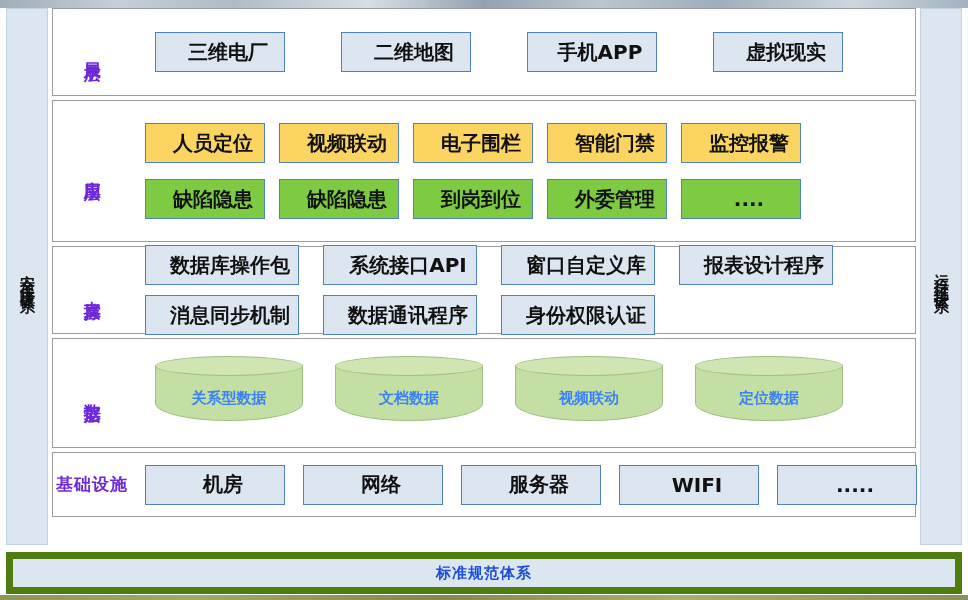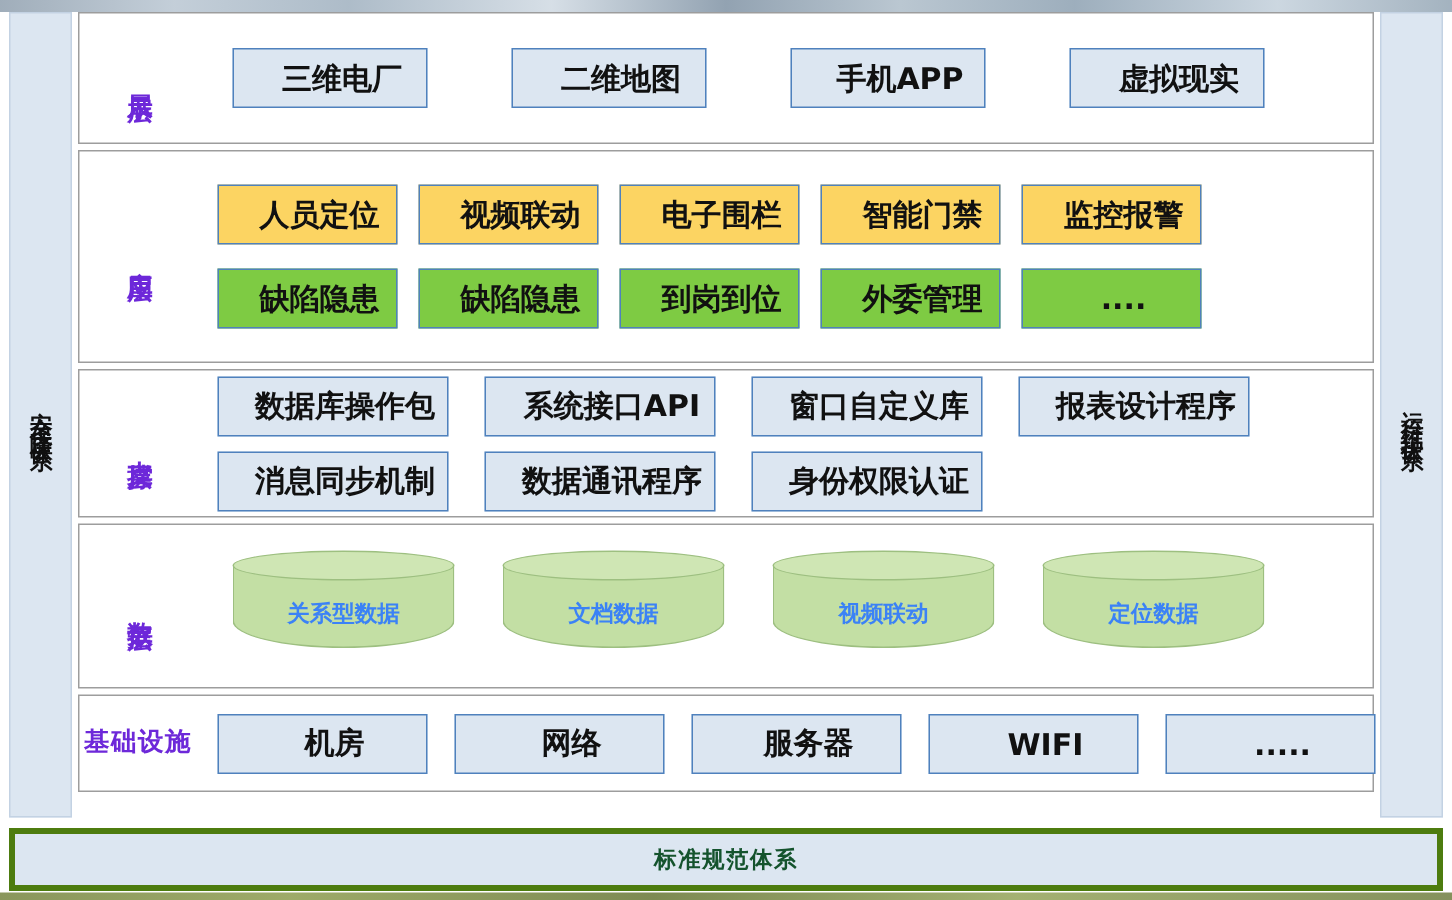--- a/index.html
+++ b/index.html
@@ -91,21 +91,21 @@
   
   #layer-presentation{height:88px;}
   #layer-presentation .node{width:130px;height:40px;}
   #layer-presentation .row{gap:56px;padding-left:24px;}
 
   #layer-application{height:142px;}
   #layer-application .row{gap:14px;padding-left:14px;}
   #layer-application .row + .row{margin-top:16px;}
   #layer-application .node{width:120px;height:40px;}
 
-  #layer-support{height:99px;}
+  #layer-support{height:88px;}
   #layer-support .row{gap:24px;padding-left:14px;}
   #layer-support .row + .row{margin-top:10px;}
   #layer-support .node{width:154px;height:40px;}
 
   #layer-data{height:110px;}
   #layer-data .row{gap:32px;padding-left:24px;}
 
   #layer-infra{height:65px;}
   #layer-infra .row{gap:18px;padding-left:14px;justify-content:center;}
   #layer-infra .node{width:140px;height:40px;}
@@ -132,24 +132,24 @@
   }
   .cyl .cyl-text{
     position:relative;z-index:3;
     font-size:15px;font-weight:700;color:#3b82f6;
     margin-top:10px;white-space:nowrap;
   }
 
   
   .bottom-bar{
     position:absolute;left:6px;top:552px;width:956px;height:42px;
-    background:#dce6f1;border:4px solid #4d7c0f;
-    box-sizing:border-box;
-    display:flex;align-items:center;justify-content:center;
-    font-size:15px;font-weight:700;color:#14532d;letter-spacing:1px;
+    background:#dce6f1;border:7px solid #4d7c0f;
+    box-sizing:border-box;
+    display:flex;align-items:center;justify-content:center;
+    font-size:15px;font-weight:700;color:#1d4ed8;letter-spacing:1px;
   }
 
   
   .wm{
     position:absolute;pointer-events:none;
     color:rgba(150,175,200,.16);
     font-size:60px;font-weight:700;
     user-select:none;
   }
 </style>

